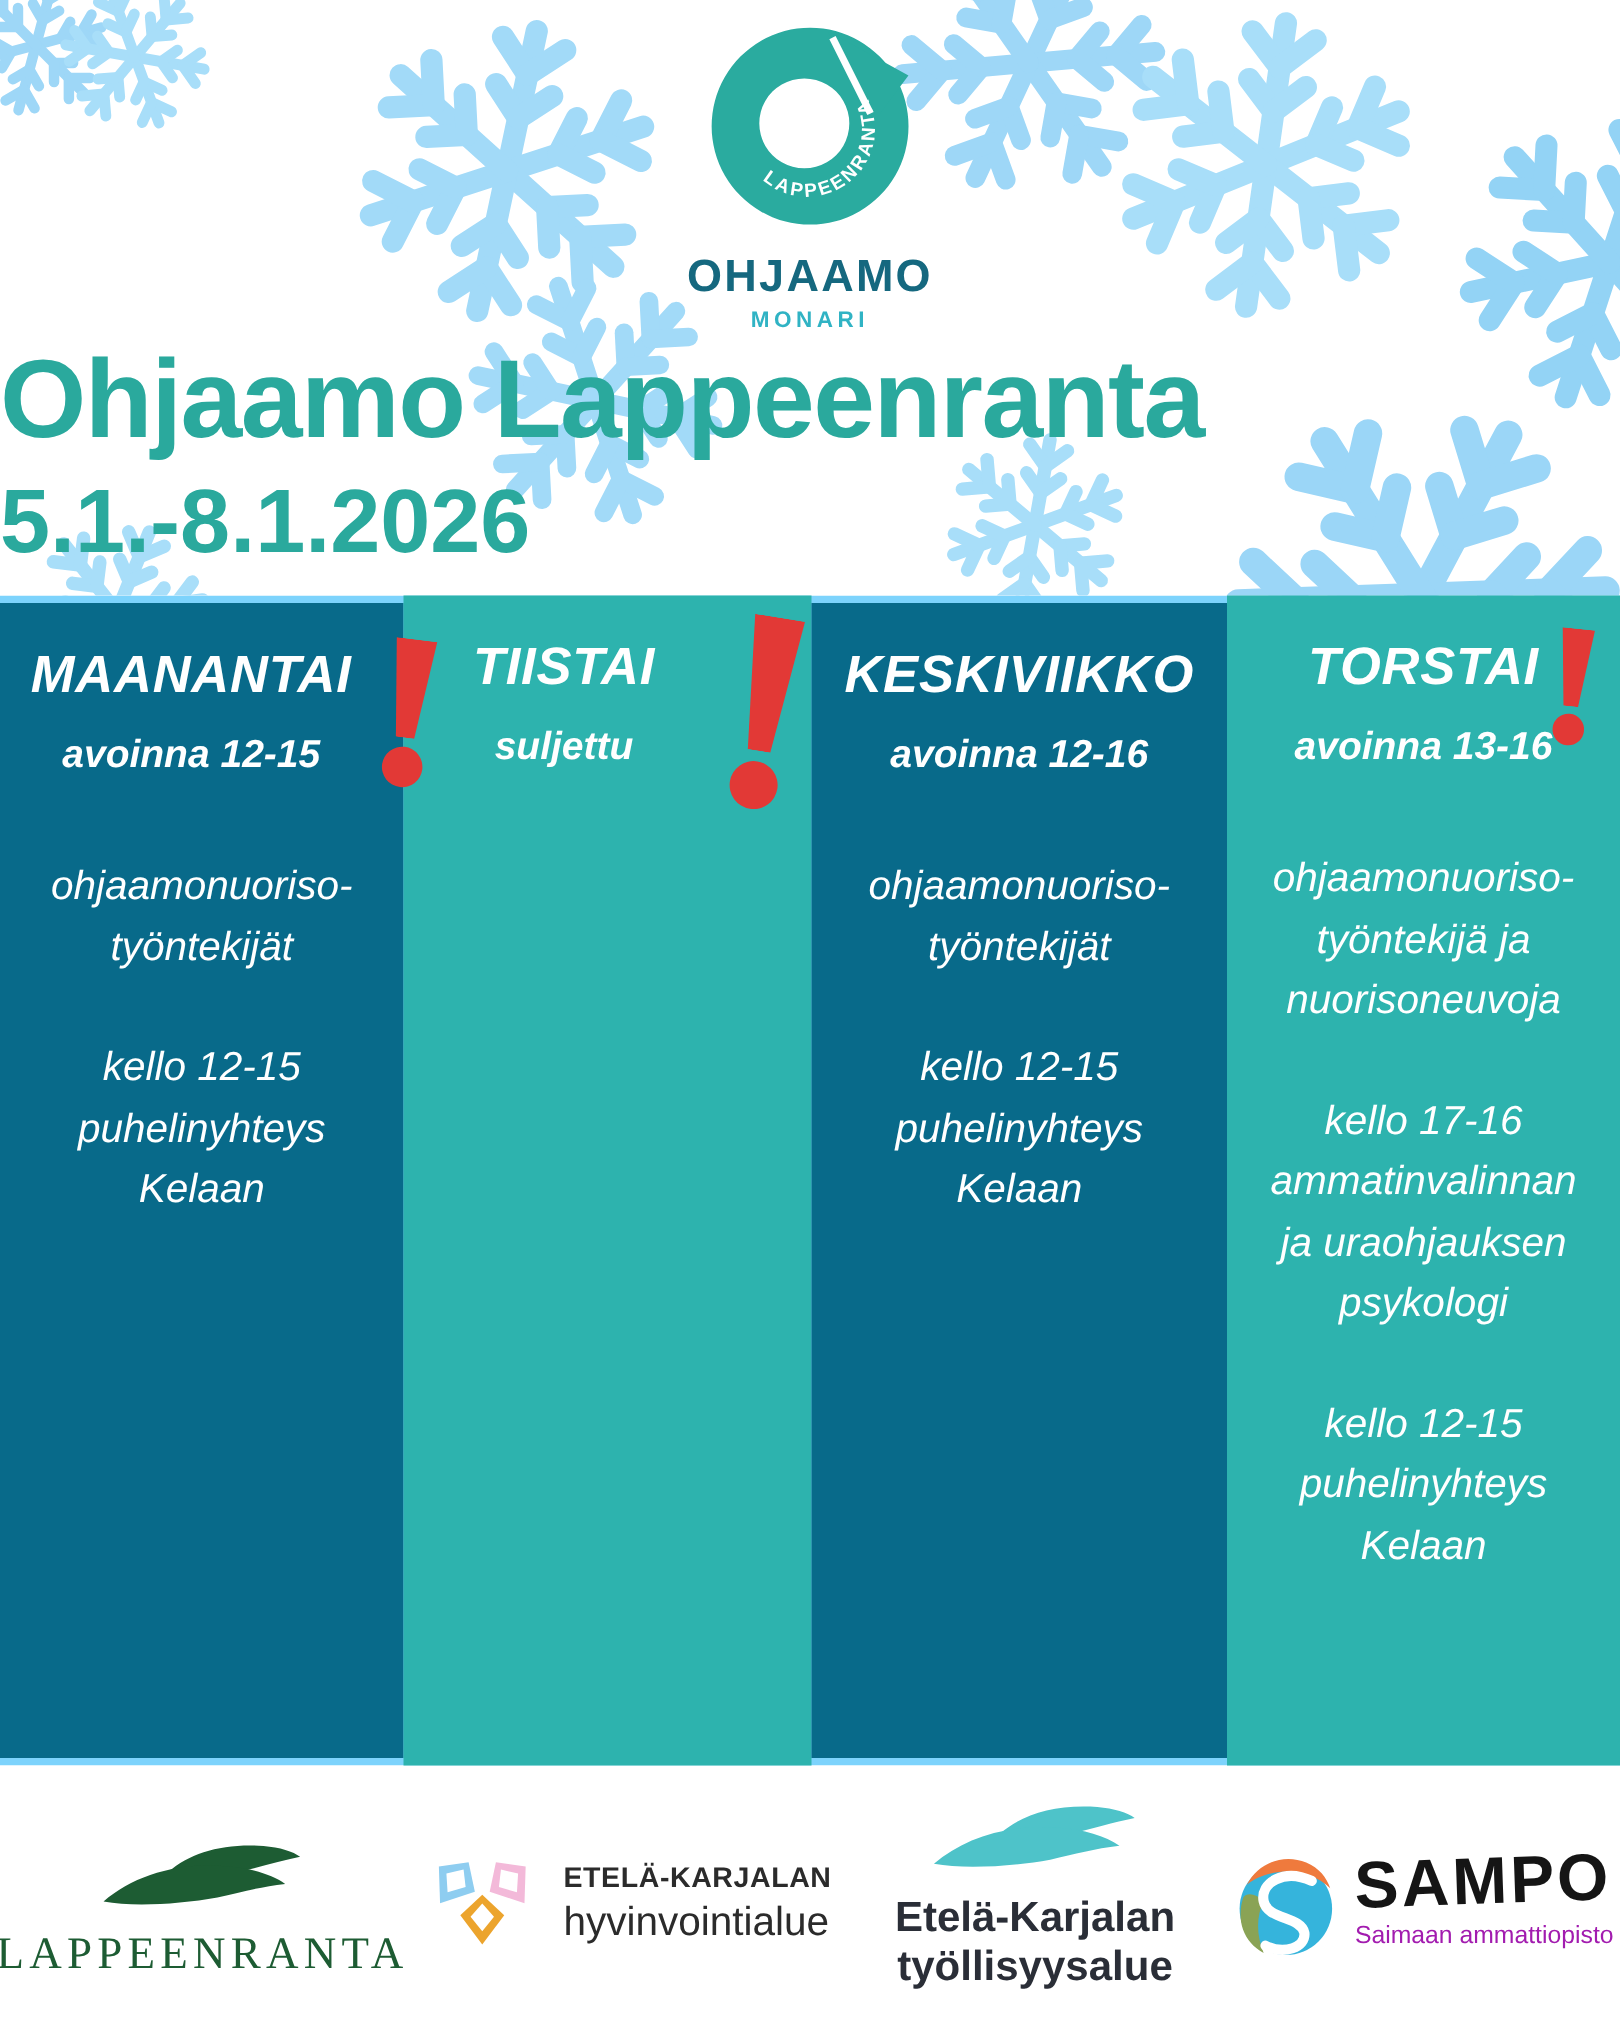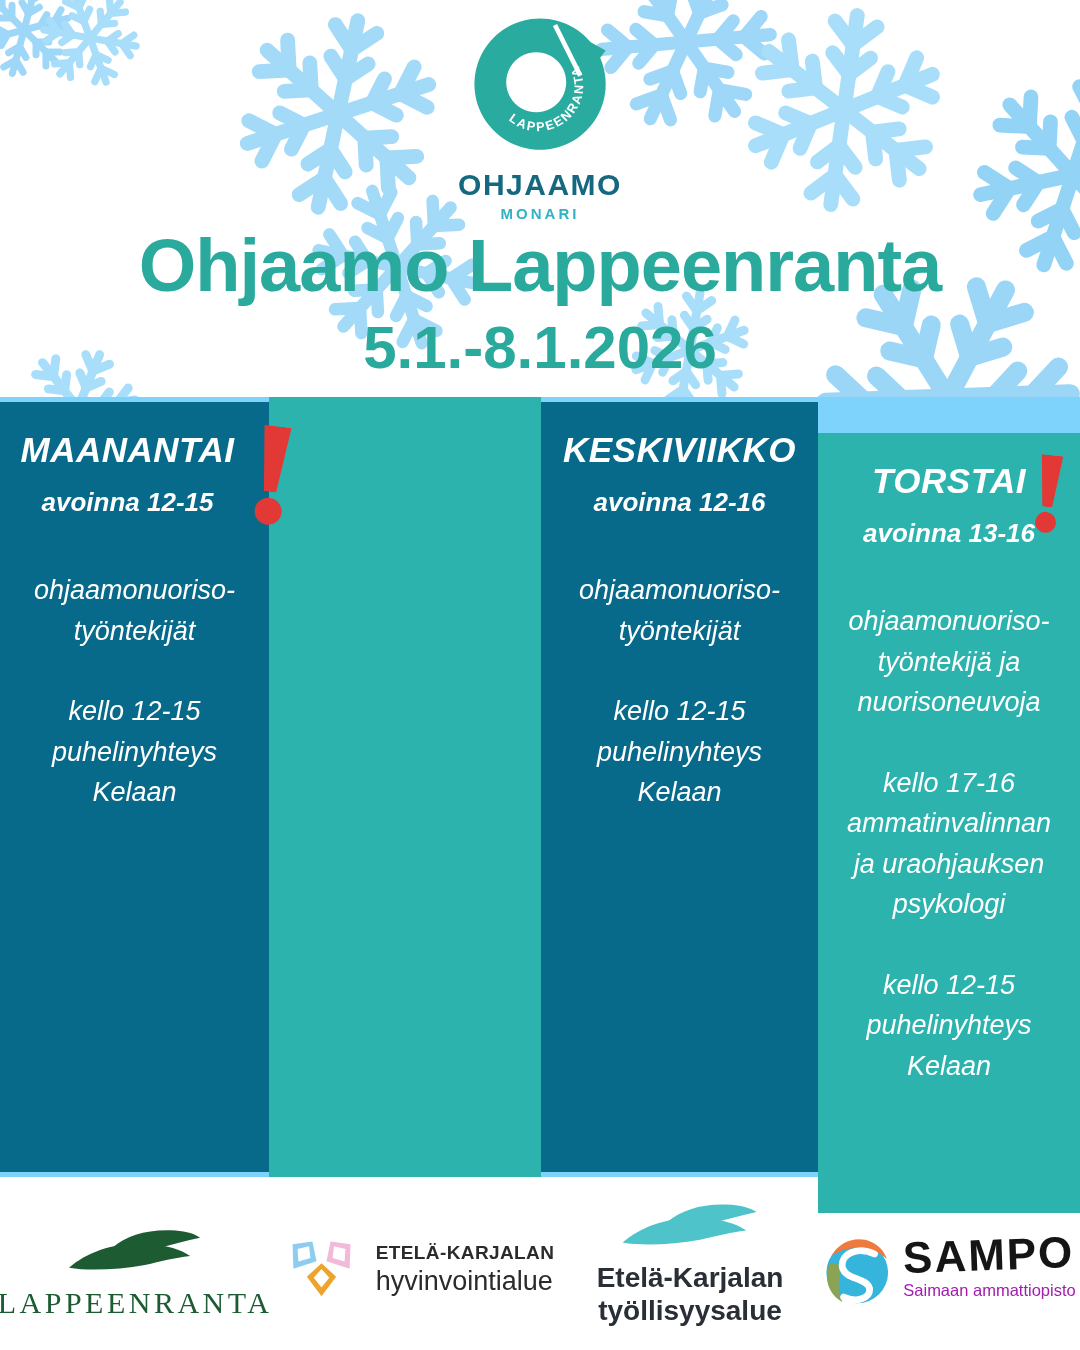--- a/index.html
+++ b/index.html
@@ -12,30 +12,30 @@
   body{font-family:"Liberation Sans","DejaVu Sans",sans-serif;}
   .poster{position:relative;width:1080px;height:1350px;margin:0 auto;background:#fff;overflow:hidden;}
 
   
   .top{position:relative;height:397px;background:#fff;overflow:hidden;}
   .sf{position:absolute;}
   .brand{position:absolute;left:50%;transform:translateX(-50%);top:10px;width:280px;text-align:center;z-index:3;}
   .brand .ring{display:block;margin:0 auto;}
   .brand-name{font-size:30px;font-weight:800;letter-spacing:1.5px;color:var(--ohjaamo_dark);margin-top:6px;}
   .brand-sub{font-size:15px;font-weight:800;letter-spacing:3px;color:var(--monari_teal);margin-top:3px;}
-  .titlebox{position:absolute;left:0;right:0;top:228px;text-align:center;z-index:3;}
+  .titlebox{position:absolute;left:0;right:0;top:228px;z-index:3;}
   .title{font-size:74px;line-height:1.02;font-weight:800;letter-spacing:-1px;color:var(--title_teal);margin:0;}
   .subtitle{font-size:60px;font-weight:800;color:var(--title_teal);margin:10px 0 0 0;}
 
   
   .columns{display:flex;height:780px;align-items:flex-start;background:#7dd3fc;font-style:italic;}
   .col{position:relative;}
   .col.dark{background:var(--dark_teal);height:770px;margin-top:5px;}
   .col.light{background:var(--light_teal);height:780px;}
-  .col--mon{width:269px;} .col--tue{width:272px;} .col--wed{width:277px;} .col--thu{width:262px;margin-top:36px;}
+  .col--mon{width:269px;} .col--tue{width:272px;} .col--wed{width:277px;} .col--thu{width:262px;}
   .col-head{position:relative;padding-top:28px;text-align:center;color:#fff;}
   .col--mon .col-head{padding-right:14px;}
   .col--tue .col-head{padding-right:58px;}
   .day{font-size:35px;font-weight:800;letter-spacing:.5px;}
   .hours{font-size:26px;font-weight:700;margin-top:17px;text-align:center;}
   .col-body{margin-top:52px;}
   .body{color:#fff;font-size:27px;line-height:1.5;text-align:center;white-space:pre-line;margin:0 0 40px 0;padding:0 8px;}
   .note{color:#0c0c0c;font-weight:800;font-size:31px;letter-spacing:.5px;text-align:center;margin:0;}
 
   
@@ -159,20 +159,28 @@
       <div class="col-body">
         <p class="body">ohjaamonuoriso-
 työntekijät</p>
         <p class="body">kello 12-15
 puhelinyhteys
 Kelaan</p>
       </div>
     </section>
 
     <section class="col light col--tue">
+      <header class="col-head">
+        <div class="day">TIISTAI</div>
+        <div class="hours">suljettu</div>
+        <span class="alert alert--tue">
+            <i class="bar"></i>
+            <i class="dot"></i>
+          </span>
+      </header>
     </section>
 
     <section class="col dark col--wed">
       <header class="col-head">
         <div class="day">KESKIVIIKKO</div>
         <div class="hours">avoinna 12-16</div>
       </header>
       <div class="col-body">
         <p class="body">ohjaamonuoriso-
 työntekijät</p>

